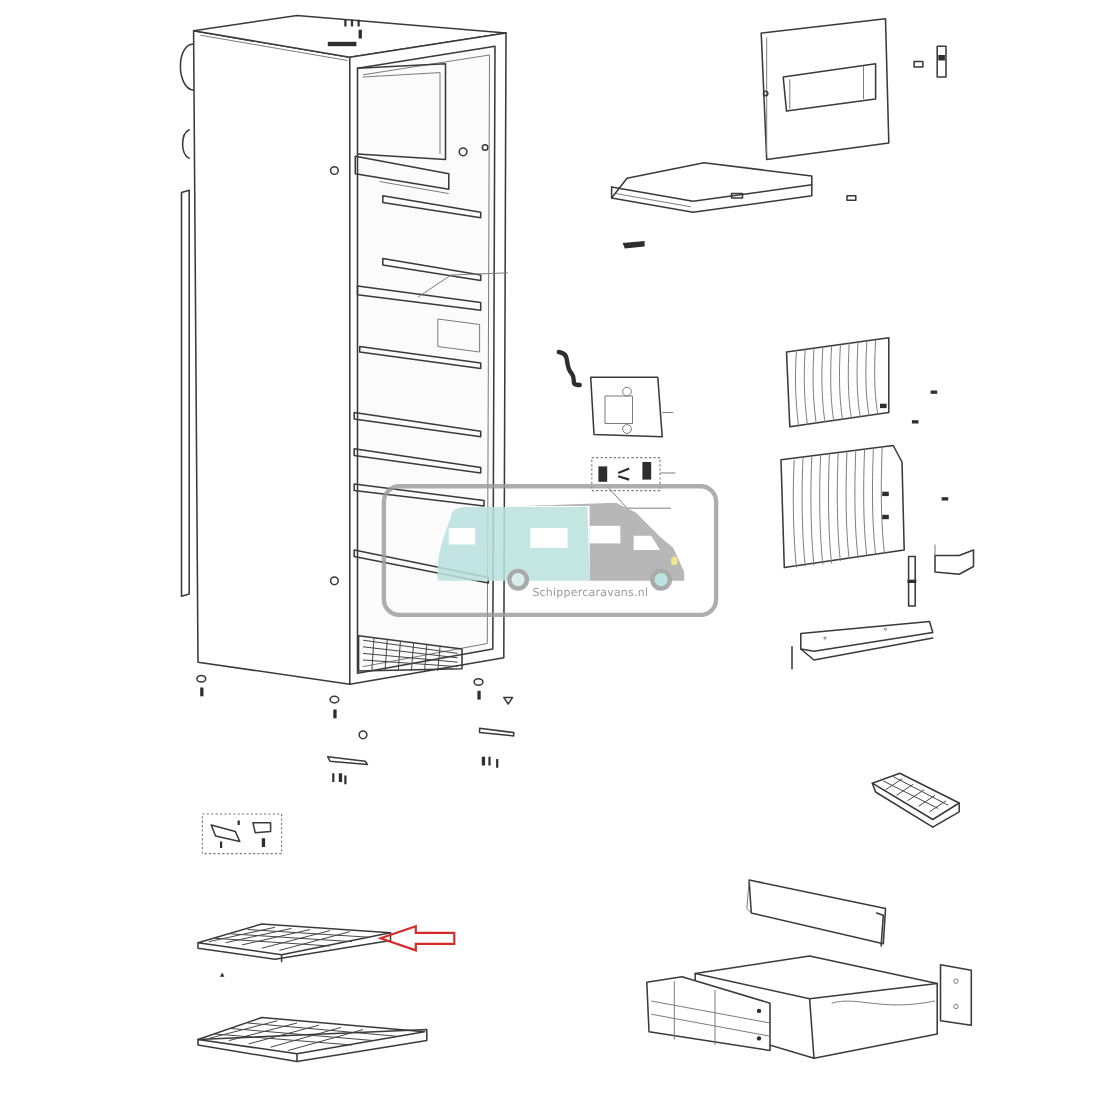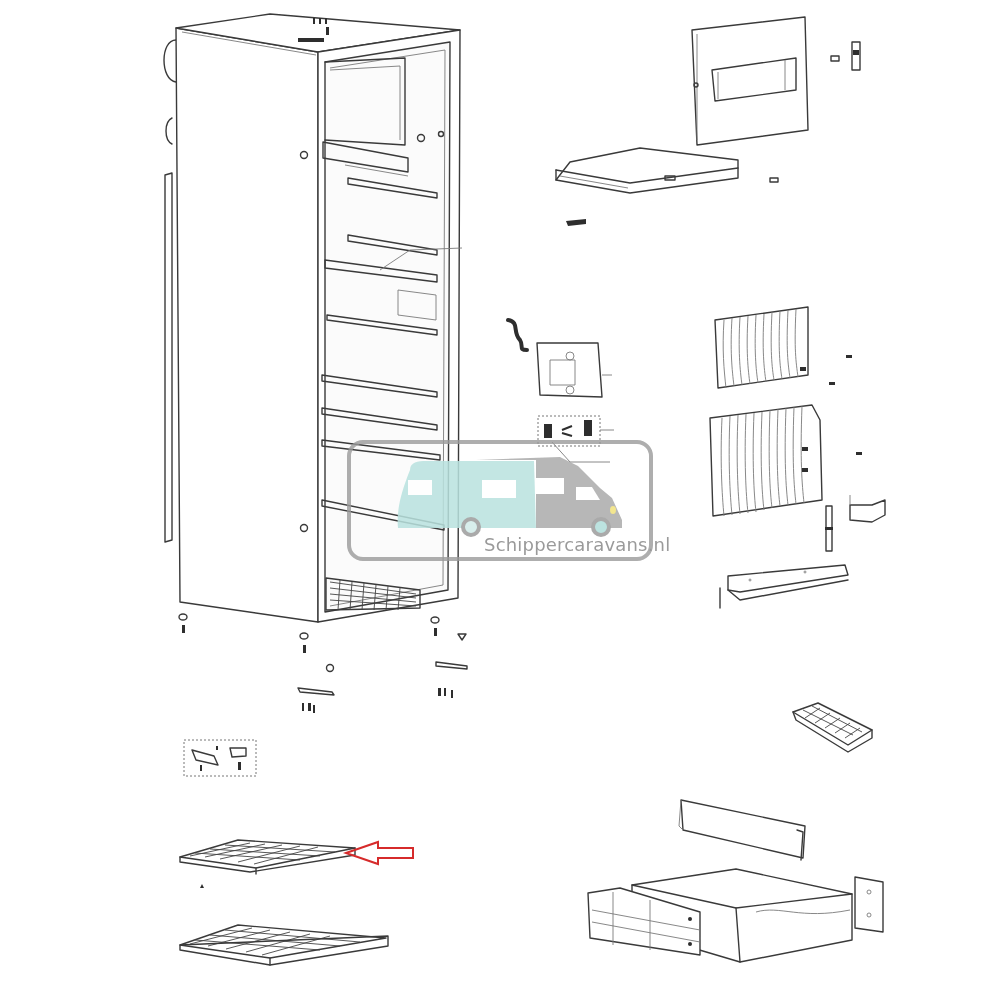--- a/index.html
+++ b/index.html
@@ -4,21 +4,21 @@
 <style>
   html, body { margin: 0; padding: 0; background: #ffffff; }
   body { width: 1000px; height: 1000px; position: relative; overflow: hidden; font-family: "DejaVu Sans", sans-serif; }
   .layer { position: absolute; left: 0; top: 0; width: 1000px; height: 1000px; }
   .ln { fill: none; stroke: #3a3a3a; stroke-width: 1.4; stroke-linejoin: round; stroke-linecap: round; }
   .lt { fill: none; stroke: #7a7a7a; stroke-width: 0.9; }
   .dash { fill: none; stroke: #777; stroke-width: 1; stroke-dasharray: 2 2; }
   .fillw { fill: #ffffff; stroke: #3a3a3a; stroke-width: 1.4; stroke-linejoin: round; }
   .dark { fill: #2e2e2e; }
   .grid { fill: none; stroke: #444; stroke-width: 0.9; }
-  .wm-text { position: absolute; left: 484px; top: 534px; font-family: "DejaVu Sans", sans-serif; font-size: 18px; color: #9a9a9a; letter-spacing: 0.2px; }
+  .wm-text { position: absolute; left: 484px; top: 534px; font-family: "DejaVu Sans", sans-serif; font-size: 10px; color: #9a9a9a; letter-spacing: 0.2px; }
 </style>
 </head>
 <body>
 
 <div class="layer">
 <svg width="1000" height="1000" viewBox="0 0 1000 1000" xmlns="http://www.w3.org/2000/svg">
 
   <g>
 
     <path class="ln" d="M176 40 C160 40 160 80 176 82"></path>

